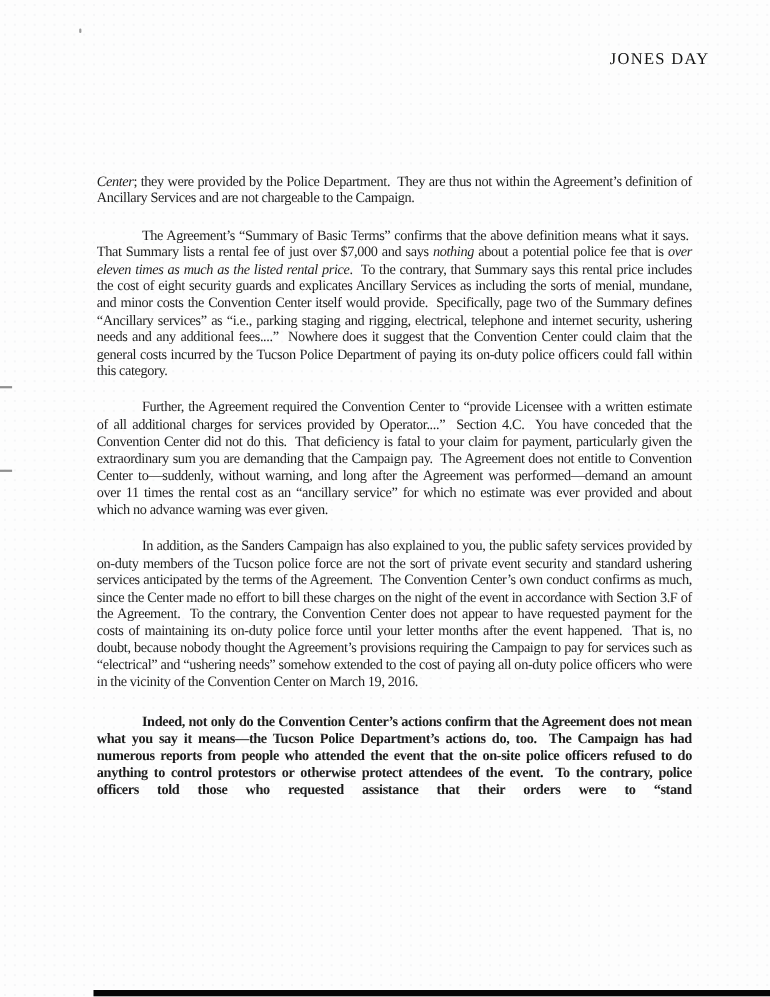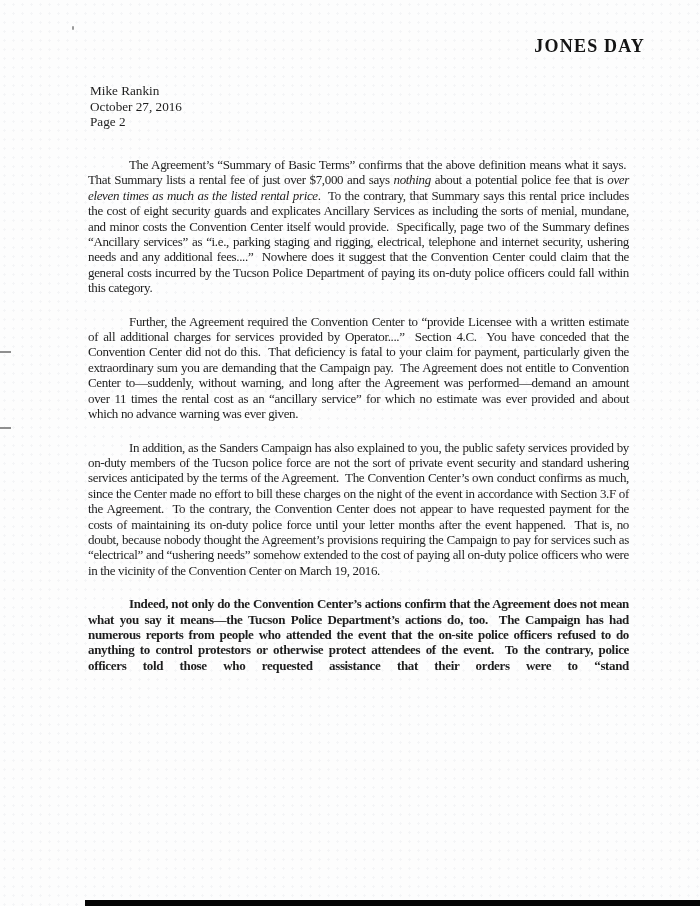--- a/index.html
+++ b/index.html
@@ -14,23 +14,23 @@
     position: relative;
     width: 700px; height: 906px;
     background: #fdfdfd;
     
     background-image: radial-gradient(rgba(110,120,145,0.06) 1px, transparent 1.2px);
     background-size: 9px 9px;
     overflow: hidden;
   }
   .letterhead {
     position: absolute;
-    top: 36px; right: 55px;
-    font-size: 18px;
-    font-weight: bold;
+    top: 46px; right: 55px;
+    font-size: 15px;
+    font-weight: normal;
     letter-spacing: 1.2px;
     color: #141414;
     white-space: nowrap;
   }
   .address-block {
     position: absolute;
     left: 90px; top: 83px;
     font-size: 13.2px;
     line-height: 15.6px;
     color: #1e1e1e;
@@ -72,27 +72,23 @@
     background: #050505;
   }
 </style>
 </head>
 <body>
 
 <div class="page">
 
   <div class="letterhead">JONES DAY</div>
 
-  <div class="address-block">
-    <div>Mike Rankin</div>
-    <div>October 27, 2016</div>
-    <div>Page 2</div>
-  </div>
 
   <div class="letter-body">
+      <p class="para"><span class="it">Center</span><span>; they were provided by the Police Department.&nbsp; They are thus not within the Agreement’s definition of Ancillary Services and are not chargeable to the Campaign.</span></p>
       <p class="para indent"><span>The Agreement’s “Summary of Basic Terms” confirms that the above definition means what it says.&nbsp; That Summary lists a rental fee of just over $7,000 and says </span><span class="it">nothing</span><span> about a potential police fee that is </span><span class="it">over eleven times as much as the listed rental price</span><span>.&nbsp; To the contrary, that Summary says this rental price includes the cost of eight security guards and explicates Ancillary Services as including the sorts of menial, mundane, and minor costs the Convention Center itself would provide.&nbsp; Specifically, page two of the Summary defines “Ancillary services” as “i.e., parking staging and rigging, electrical, telephone and internet security, ushering needs and any additional fees....”&nbsp; Nowhere does it suggest that the Convention Center could claim that the general costs incurred by the Tucson Police Department of paying its on-duty police officers could fall within this category.</span></p>
       <p class="para indent"><span>Further, the Agreement required the Convention Center to “provide Licensee with a written estimate of all additional charges for services provided by Operator....”&nbsp; Section 4.C.&nbsp; You have conceded that the Convention Center did not do this.&nbsp; That deficiency is fatal to your claim for payment, particularly given the extraordinary sum you are demanding that the Campaign pay.&nbsp; The Agreement does not entitle to Convention Center to—suddenly, without warning, and long after the Agreement was performed—demand an amount over 11 times the rental cost as an “ancillary service” for which no estimate was ever provided and about which no advance warning was ever given.</span></p>
       <p class="para indent"><span>In addition, as the Sanders Campaign has also explained to you, the public safety services provided by on-duty members of the Tucson police force are not the sort of private event security and standard ushering services anticipated by the terms of the Agreement.&nbsp; The Convention Center’s own conduct confirms as much, since the Center made no effort to bill these charges on the night of the event in accordance with Section 3.F of the Agreement.&nbsp; To the contrary, the Convention Center does not appear to have requested payment for the costs of maintaining its on-duty police force until your letter months after the event happened.&nbsp; That is, no doubt, because nobody thought the Agreement’s provisions requiring the Campaign to pay for services such as “electrical” and “ushering needs” somehow extended to the cost of paying all on-duty police officers who were in the vicinity of the Convention Center on March 19, 2016.</span></p>
       <p class="para indent cont"><span>Indeed, not only do the Convention Center’s actions confirm that the Agreement does not mean what you say it means—the Tucson Police Department’s actions do, too.&nbsp; The Campaign has had numerous reports from people who attended the event that the on-site police officers refused to do anything to control protestors or otherwise protect attendees of the event.&nbsp; To the contrary, police officers told those who requested assistance that their orders were to “stand</span></p>
     </div>
 
   <div class="speck"></div>
   <div class="margin-dash dash-1"></div>
   <div class="margin-dash dash-2"></div>
   <div class="bottom-scan-bar"></div>

